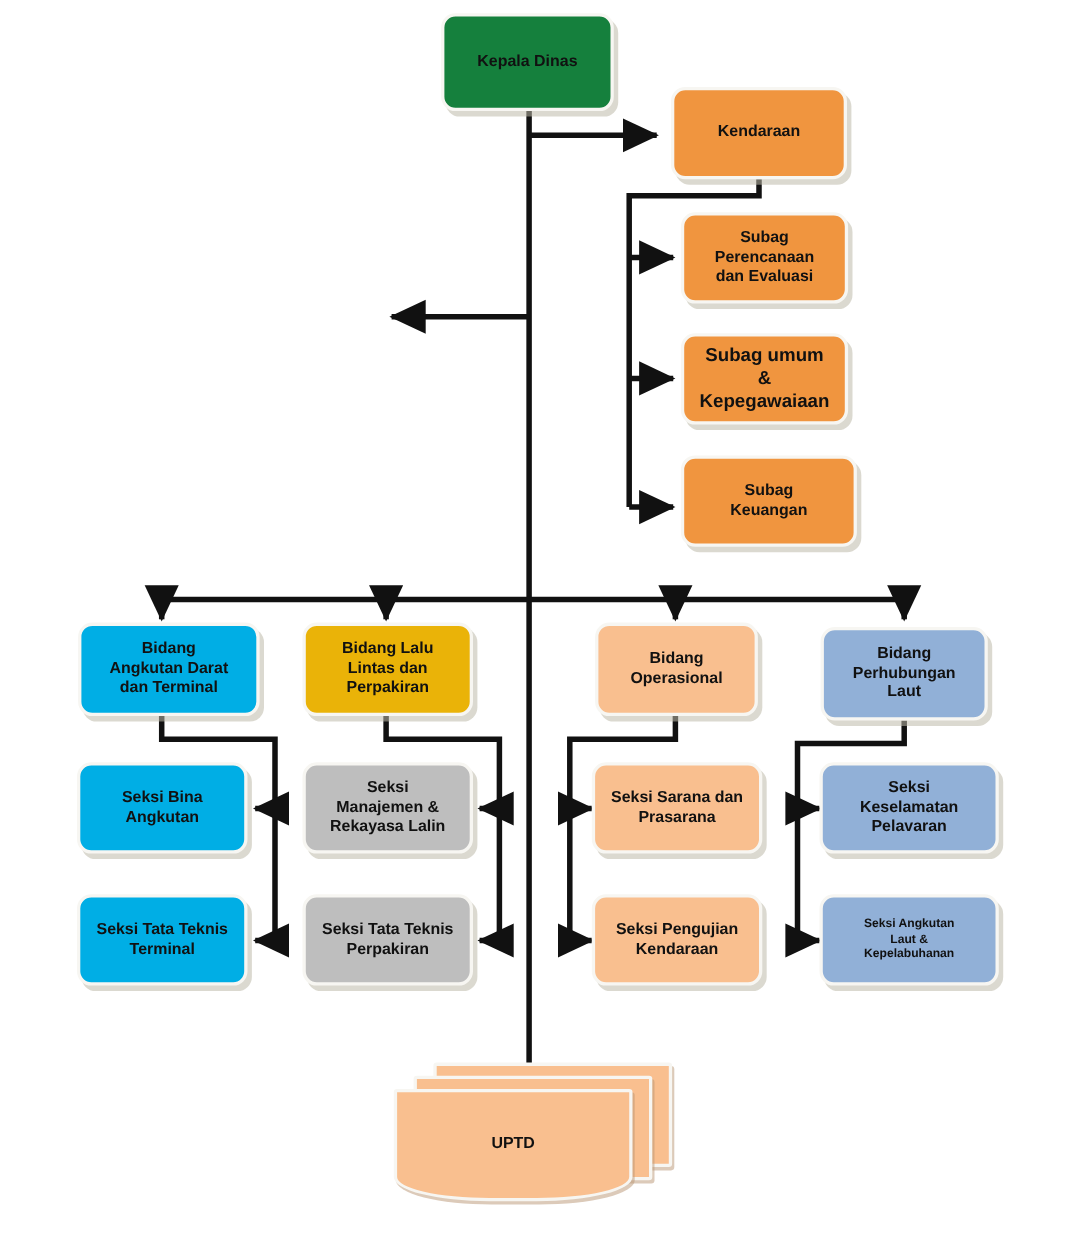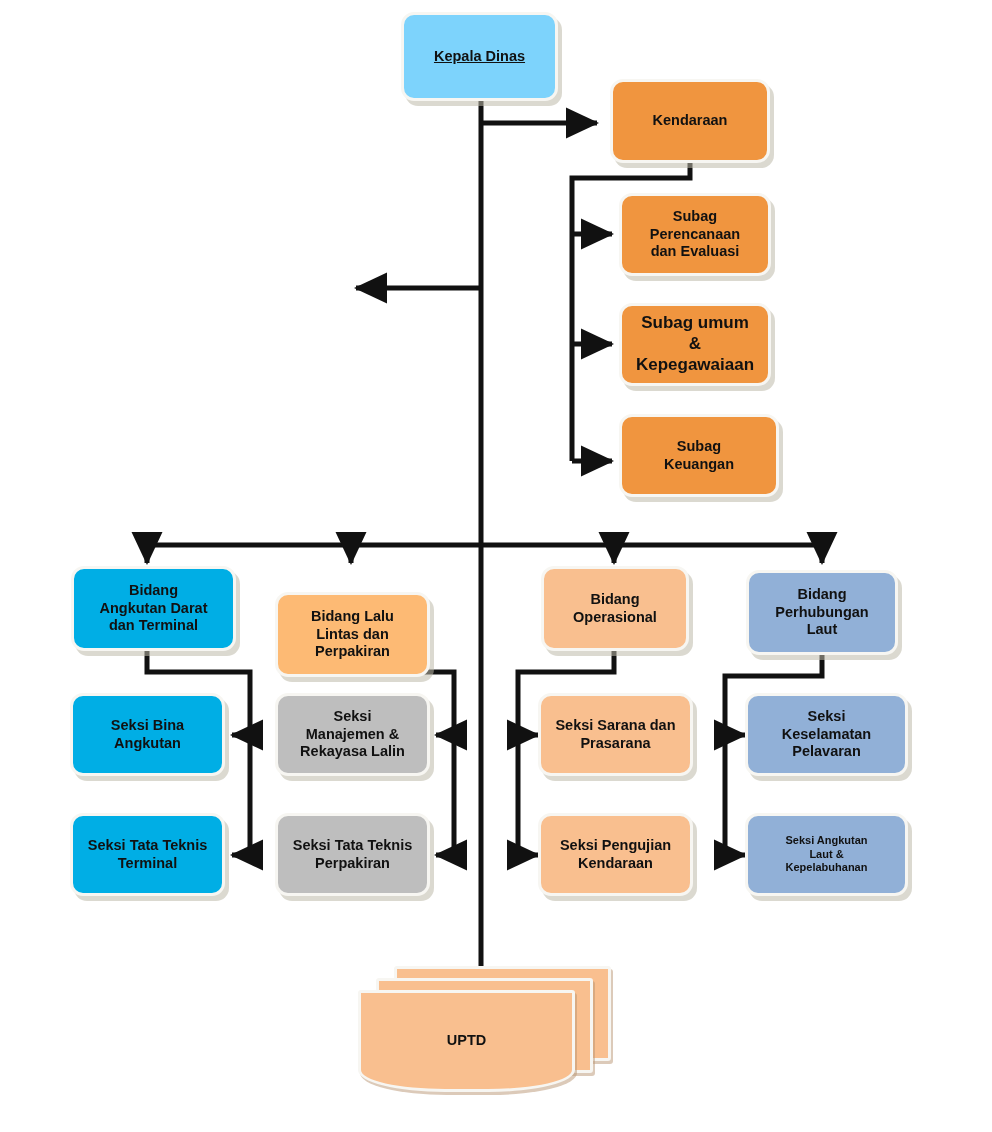--- a/index.html
+++ b/index.html
@@ -126,21 +126,21 @@
       <path d="M518,735 L538,735" marker-end="url(#arrR)"></path>
       <path d="M518,855 L538,855" marker-end="url(#arrR)"></path>
 
       <path d="M822,655 L822,676 L725,676 L725,855"></path>
       <path d="M725,735 L745,735" marker-end="url(#arrR)"></path>
       <path d="M725,855 L745,855" marker-end="url(#arrR)"></path>
 
     </g>
   </svg>
 
-  <div class="node" style="left:401px; top:12px; width:157px; height:89px; background:#7dd3fc; font-size:14.5px;text-decoration:underline;">
+  <div class="node" style="left:401px; top:12px; width:157px; height:89px; background:#15803d; font-size:14.5px;">
     <span class="label">Kepala Dinas</span>
   </div>
 
   <div class="node" style="left:610px; top:79px; width:160px; height:84px; background:#F0953F; font-size:14.5px;">
     <span class="label">Kendaraan</span>
   </div>
 
   <div class="node" style="left:619px; top:193px; width:152px; height:83px; background:#F0953F; font-size:14.5px;">
     <span class="label">Subag
 Perencanaan
@@ -165,21 +165,21 @@
   </div>
   <div class="node" style="left:70px; top:693px; width:155px; height:83px; background:#00AEE5; font-size:14.5px;">
     <span class="label">Seksi Bina
 Angkutan</span>
   </div>
   <div class="node" style="left:70px; top:813px; width:155px; height:83px; background:#00AEE5; font-size:14.5px;">
     <span class="label">Seksi Tata Teknis
 Terminal</span>
   </div>
 
-  <div class="node" style="left:275px; top:592px; width:155px; height:85px; background:#fdba74; font-size:14.5px;">
+  <div class="node" style="left:275px; top:566px; width:155px; height:85px; background:#eab308; font-size:14.5px;">
     <span class="label">Bidang Lalu
 Lintas dan
 Perpakiran</span>
   </div>
   <div class="node" style="left:275px; top:693px; width:155px; height:83px; background:#BEBEBE; font-size:14.5px;">
     <span class="label">Seksi
 Manajemen &amp;
 Rekayasa Lalin</span>
   </div>
   <div class="node" style="left:275px; top:813px; width:155px; height:83px; background:#BEBEBE; font-size:14.5px;">

